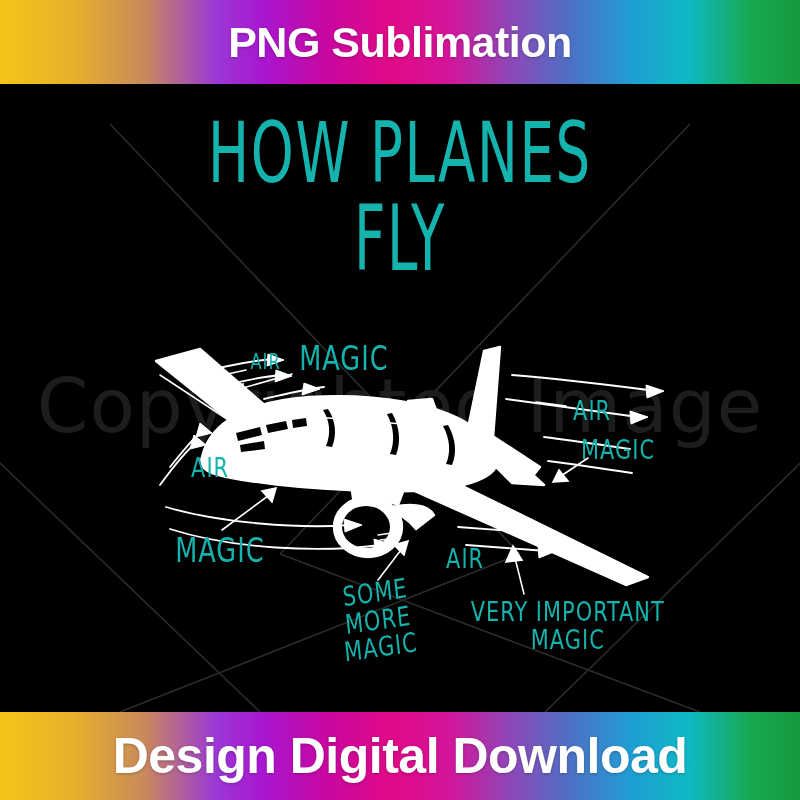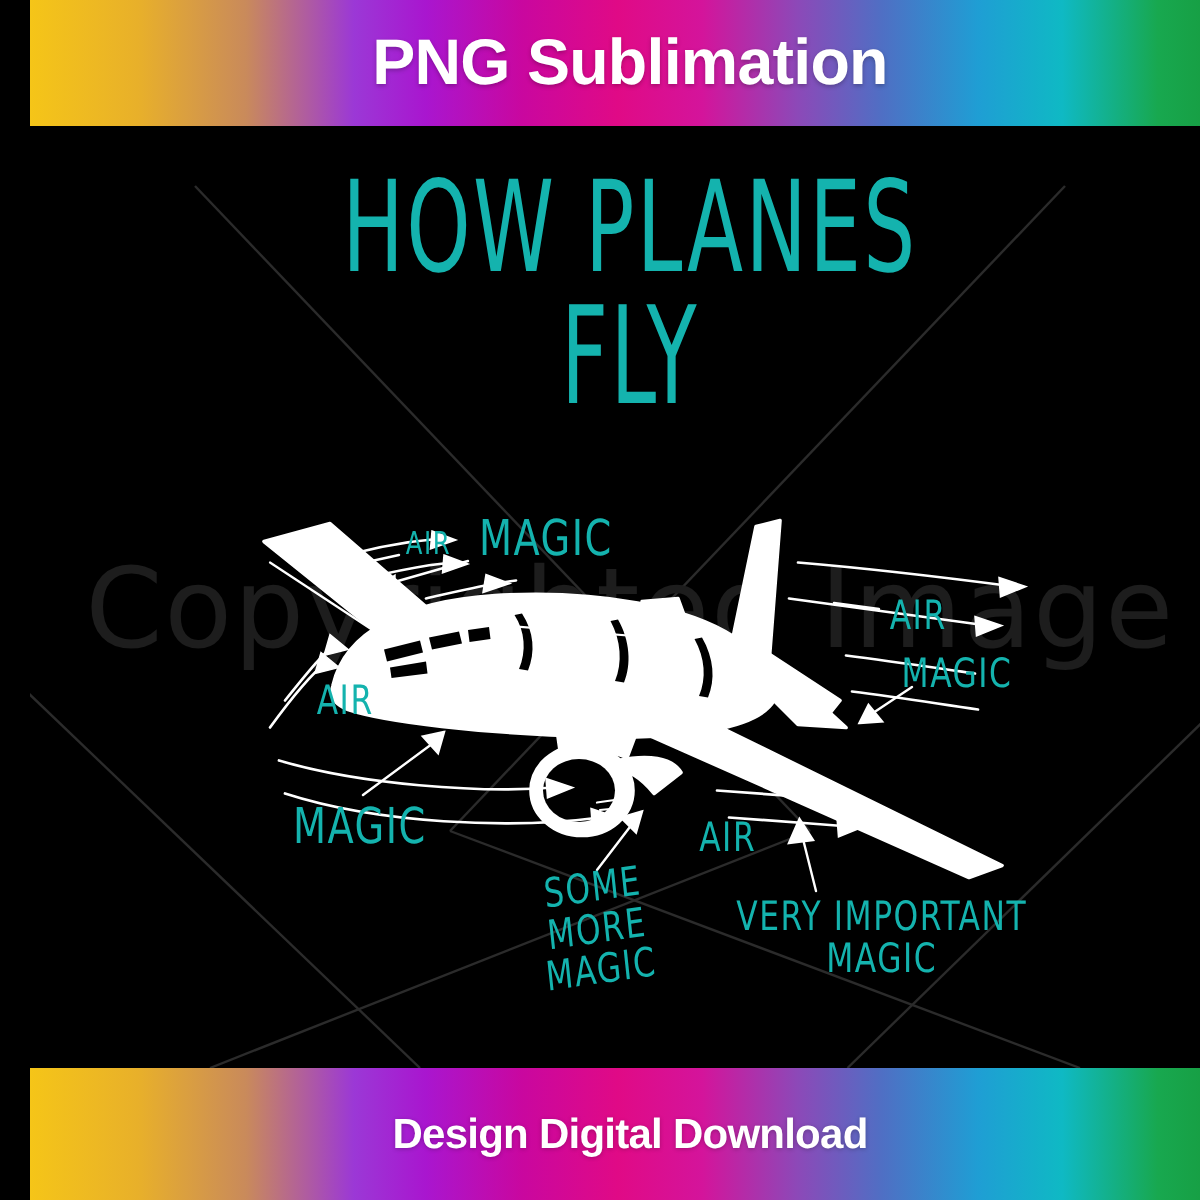--- a/index.html
+++ b/index.html
@@ -1,20 +1,20 @@
 <!DOCTYPE html>
 <html><head>
 <meta charset="utf-8">
 <style>
   html,body{margin:0;padding:0;background:#000;}
   body{
     width:800px;height:800px;overflow:hidden;position:relative;
     font-family:"Liberation Sans", sans-serif;
   }
-  #stage{position:absolute;inset:0;background:#a3a3a3;margin-left:20px;}
+  #stage{position:absolute;inset:0;background:#a3a3a3;}
 
   
   .banner{
     position:absolute;left:0;width:800px;
     display:flex;align-items:center;justify-content:center;
     background:linear-gradient(90deg,
       #F5C518 0%,
       #E8B02A 9%,
       #C98A5B 18%,
       #9B38D6 27%,
@@ -30,21 +30,21 @@
       #169A3E 100%);
   }
   #banner-top{top:0;height:84px;}
   #banner-bottom{top:712px;height:88px;}
   .banner-text{
     color:#fff;font-weight:700;letter-spacing:-0.5px;
     text-shadow:0 1px 3px rgba(0,0,0,.25);
     white-space:nowrap;
   }
   #banner-top .banner-text{font-size:43px;}
-  #banner-bottom .banner-text{font-size:28px;}
+  #banner-bottom .banner-text{font-size:50px;}
 
   
   #art{position:absolute;left:0;top:84px;width:800px;height:628px;background:#000;overflow:hidden;}
 
   
   #wm-lines{position:absolute;inset:0;pointer-events:none;}
   #wm-text{
     position:absolute;left:50%;top:322px;transform:translate(-50%,-50%);
     font-size:74px;color:#1d1d1d;font-family:"DejaVu Sans",sans-serif;
     letter-spacing:1px;white-space:nowrap;font-weight:400;

